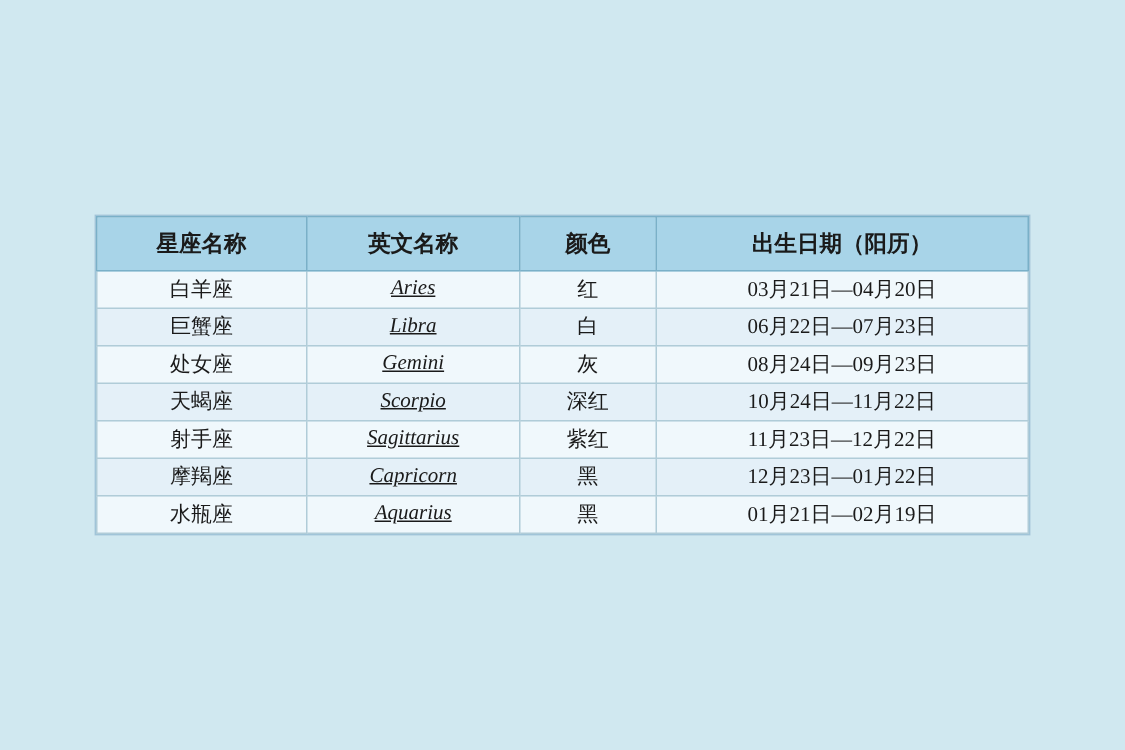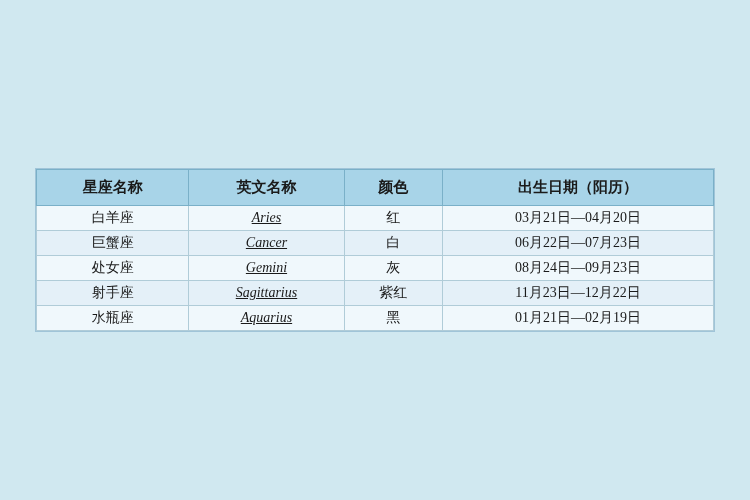--- a/index.html
+++ b/index.html
@@ -14,21 +14,21 @@
       background-color: #d0e8f0;
       display: flex;
       align-items: center;
       justify-content: center;
       font-family: "SimSun", "宋体", serif;
     }
 
     .table-container {
       background-color: #e8f4f8;
       border: 1px solid #a0c4d8;
-      width: 680px;
+      width: 624px;
     }
 
     table {
       width: 100%;
       border-collapse: collapse;
     }
 
     thead tr th {
       background-color: #a8d4e8;
       border: 1px solid #7ab0c8;
@@ -77,35 +77,47 @@
     </thead>
     <tbody id="table-body">
     <tr>
           <td>白羊座</td>
           <td>Aries</td>
           <td>红</td>
           <td>03月21日—04月20日</td>
         </tr>
         <tr>
           <td>巨蟹座</td>
-          <td>Cancer</td>
+          <td>Libra</td>
           <td>白</td>
           <td>06月22日—07月23日</td>
         </tr>
         <tr>
           <td>处女座</td>
           <td>Gemini</td>
           <td>灰</td>
           <td>08月24日—09月23日</td>
         </tr>
         <tr>
+          <td>天蝎座</td>
+          <td>Scorpio</td>
+          <td>深红</td>
+          <td>10月24日—11月22日</td>
+        </tr>
+        <tr>
           <td>射手座</td>
           <td>Sagittarius</td>
           <td>紫红</td>
           <td>11月23日—12月22日</td>
+        </tr>
+        <tr>
+          <td>摩羯座</td>
+          <td>Capricorn</td>
+          <td>黑</td>
+          <td>12月23日—01月22日</td>
         </tr>
         <tr>
           <td>水瓶座</td>
           <td>Aquarius</td>
           <td>黑</td>
           <td>01月21日—02月19日</td>
         </tr>
       </tbody>
   </table>
 </div>

